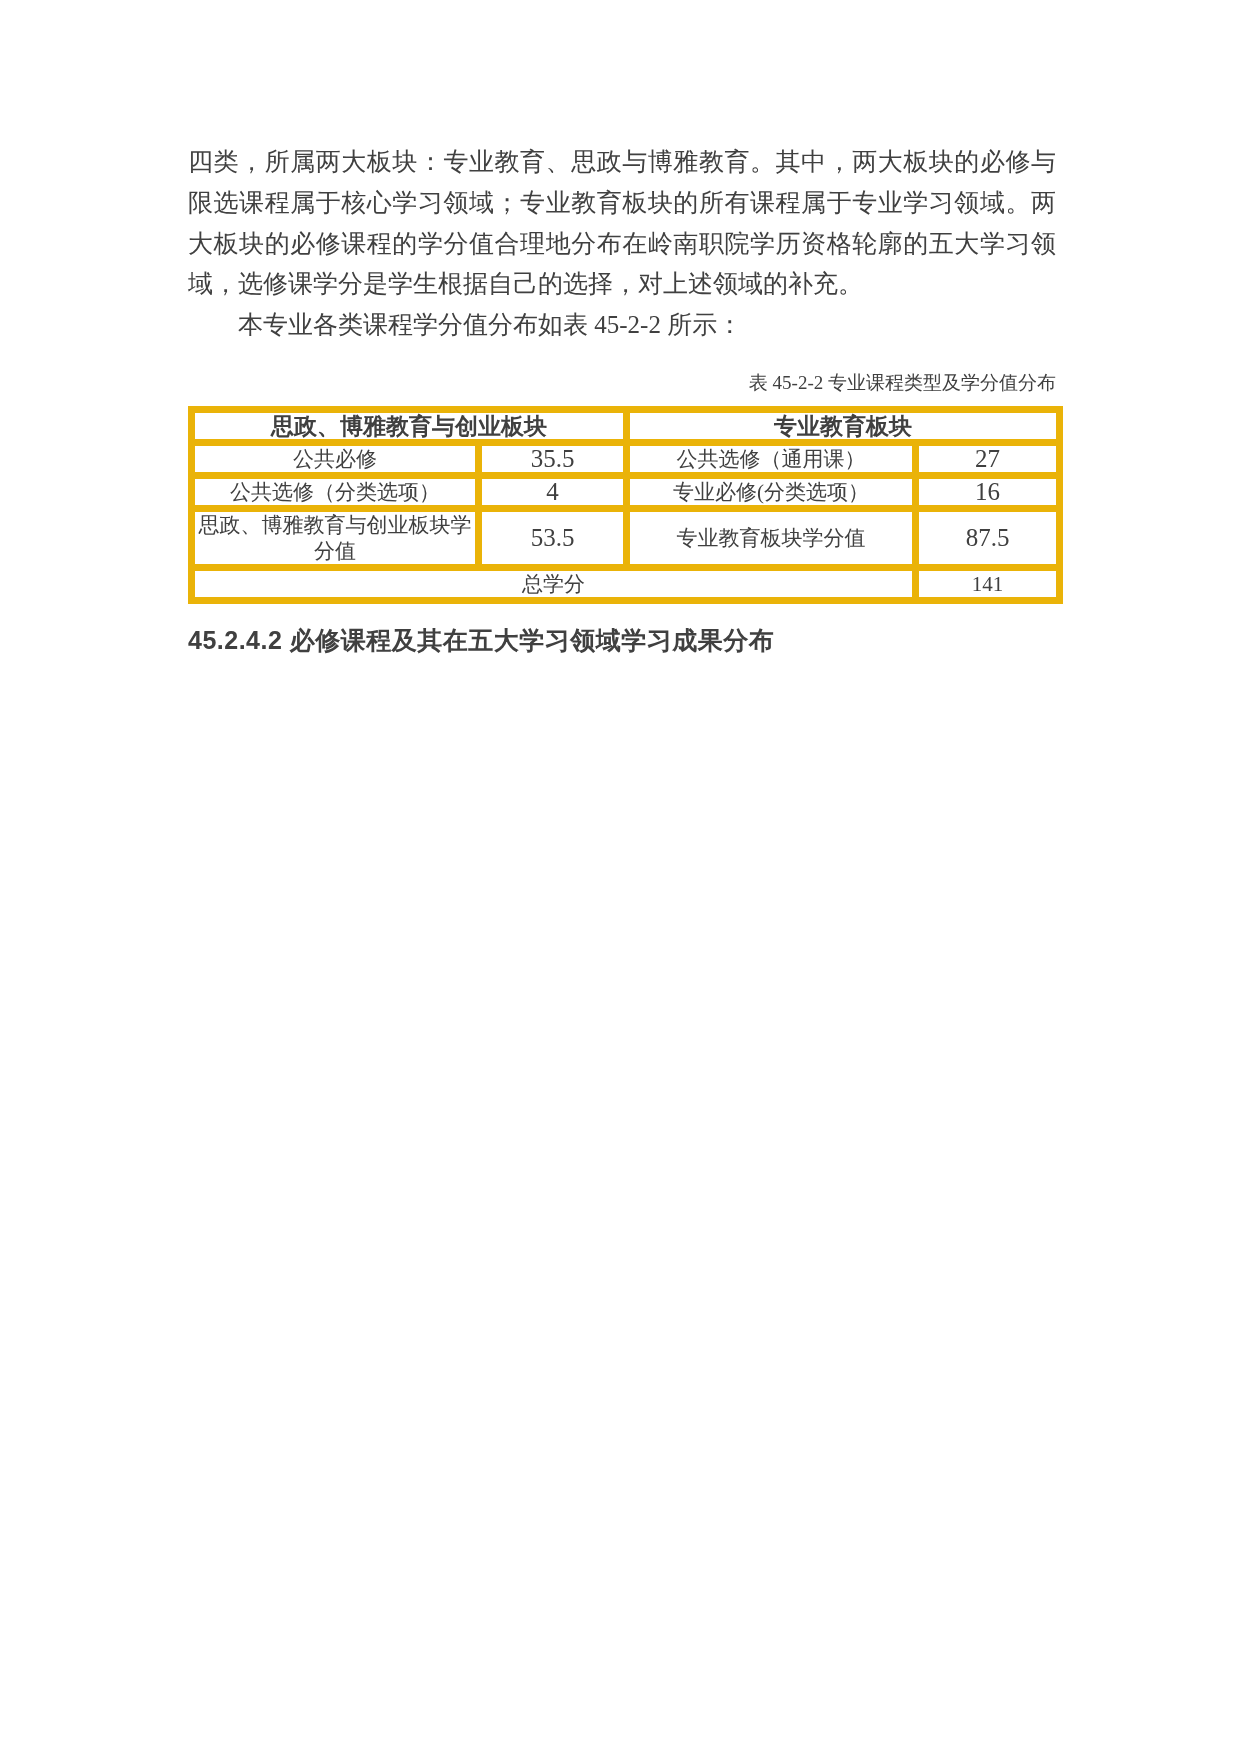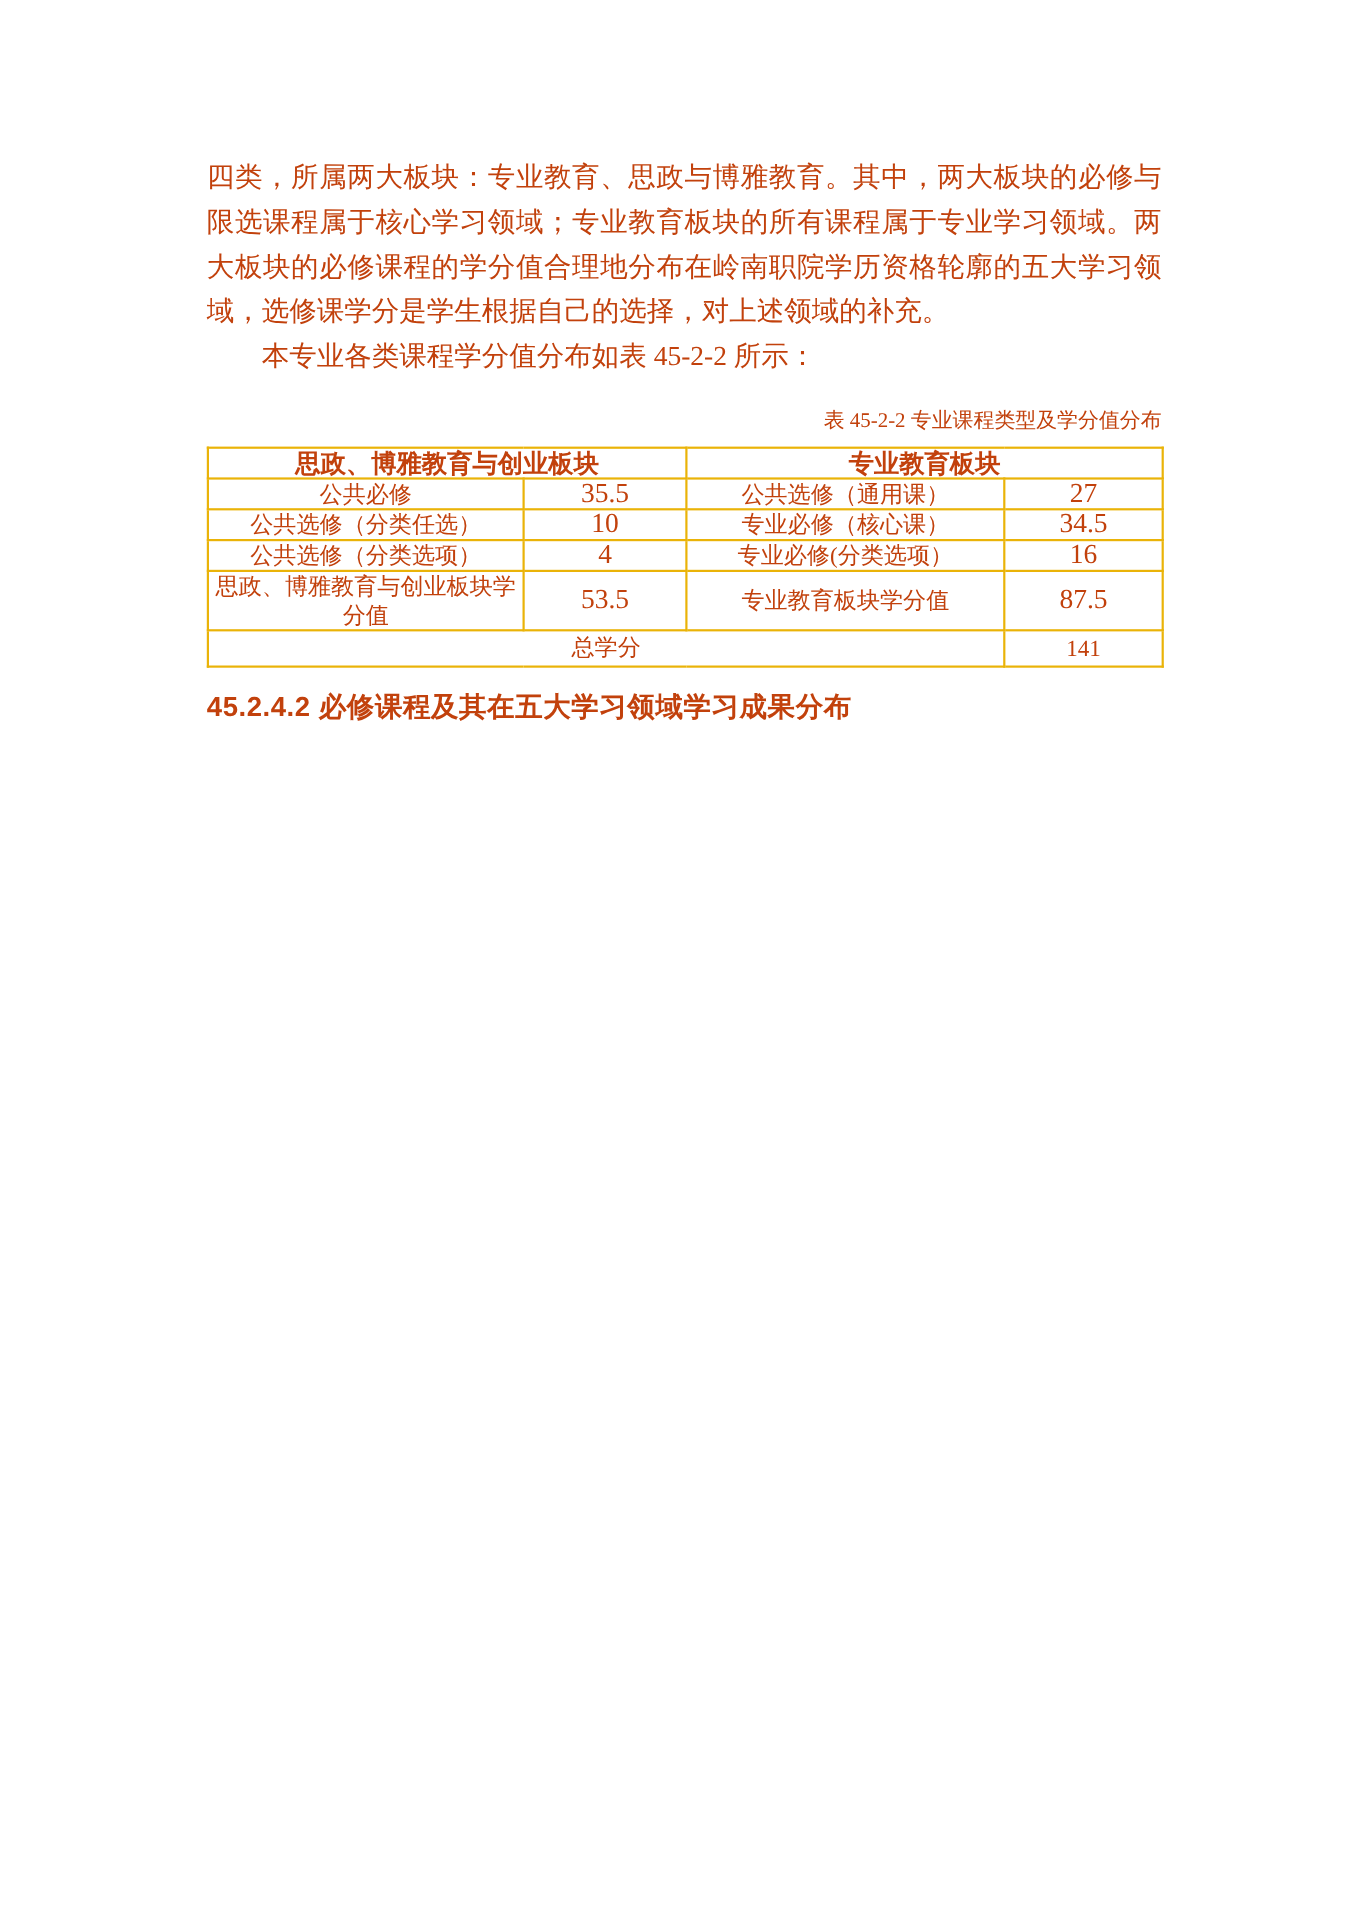--- a/index.html
+++ b/index.html
@@ -4,21 +4,21 @@
 <style>
   html, body { margin: 0; padding: 0; background: #e8e8e8; }
   .page {
     position: relative;
     width: 1239px;
     height: 1754px;
     margin: 0 auto;
     background: #ffffff;
     box-sizing: border-box;
     padding: 142px 183px 0 188px;
-    color: #c2410c;
+    color: #404040;
     font-family: "Liberation Serif", "DejaVu Serif", serif;
     overflow: hidden;
   }
   .body-text {
     font-size: 25px;
     line-height: 40.8px;
     text-align: justify;
     text-justify: inter-character;
     margin: 0;
   }
@@ -28,21 +28,21 @@
     line-height: 24px;
     text-align: right;
     margin: 25px 0 11px 0;
   }
   table.credit {
     width: 868px;
     border-collapse: collapse;
     table-layout: fixed;
   }
   table.credit th, table.credit td {
-    border: 2px solid #eab308;
+    border: 7px solid #eab308;
     text-align: center;
     vertical-align: middle;
     padding: 0 2px;
     box-sizing: border-box;
     font-weight: normal;
   }
   table.credit th {
     font-family: "Liberation Sans", "DejaVu Sans", sans-serif;
     font-weight: bold;
     font-size: 23px;
@@ -98,26 +98,20 @@
         <th colspan="2">思政、博雅教育与创业板块</th>
         <th colspan="2">专业教育板块</th>
       </tr>
       <tr>
         <td>公共必修</td>
         <td class="num">35.5</td>
         <td>公共选修（通用课）</td>
         <td class="num">27</td>
       </tr>
       <tr>
-        <td>公共选修（分类任选）</td>
-        <td class="num">10</td>
-        <td>专业必修（核心课）</td>
-        <td class="num">34.5</td>
-      </tr>
-      <tr>
         <td>公共选修（分类选项）</td>
         <td class="num">4</td>
         <td>专业必修(分类选项）</td>
         <td class="num">16</td>
       </tr>
       <tr class="tall">
         <td>思政、博雅教育与创业板块学分值</td>
         <td class="num">53.5</td>
         <td>专业教育板块学分值</td>
         <td class="num">87.5</td>

